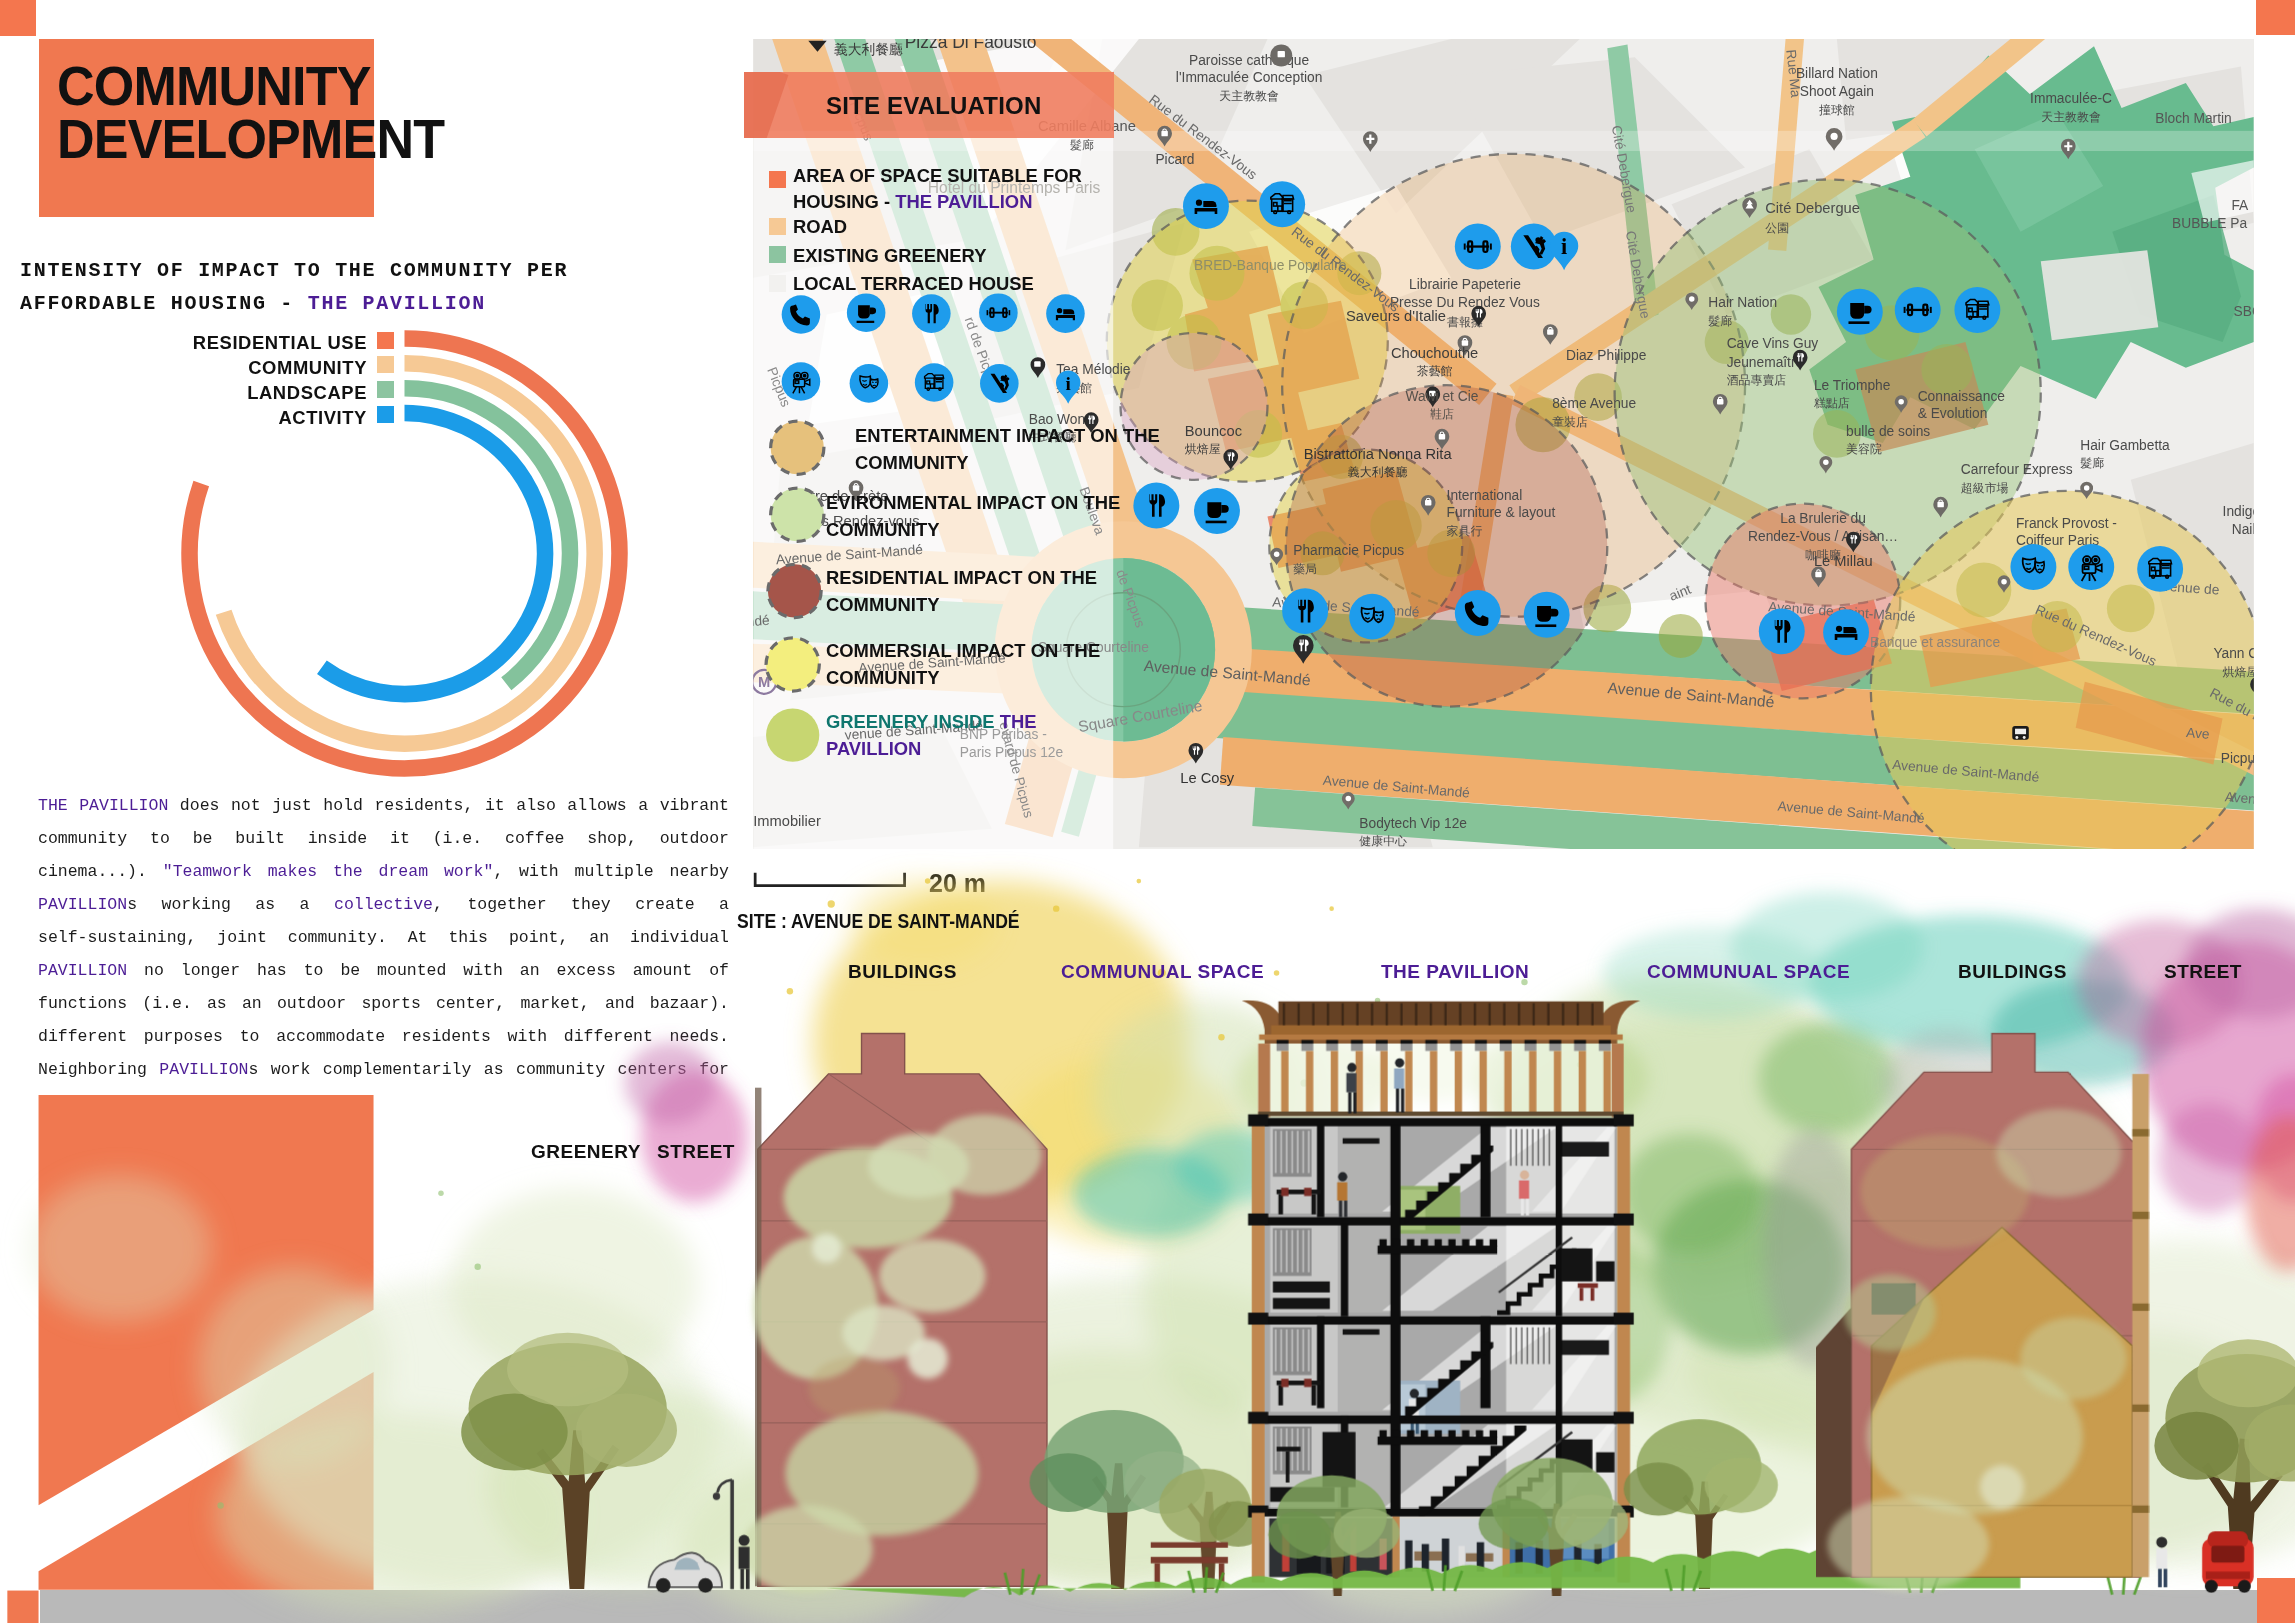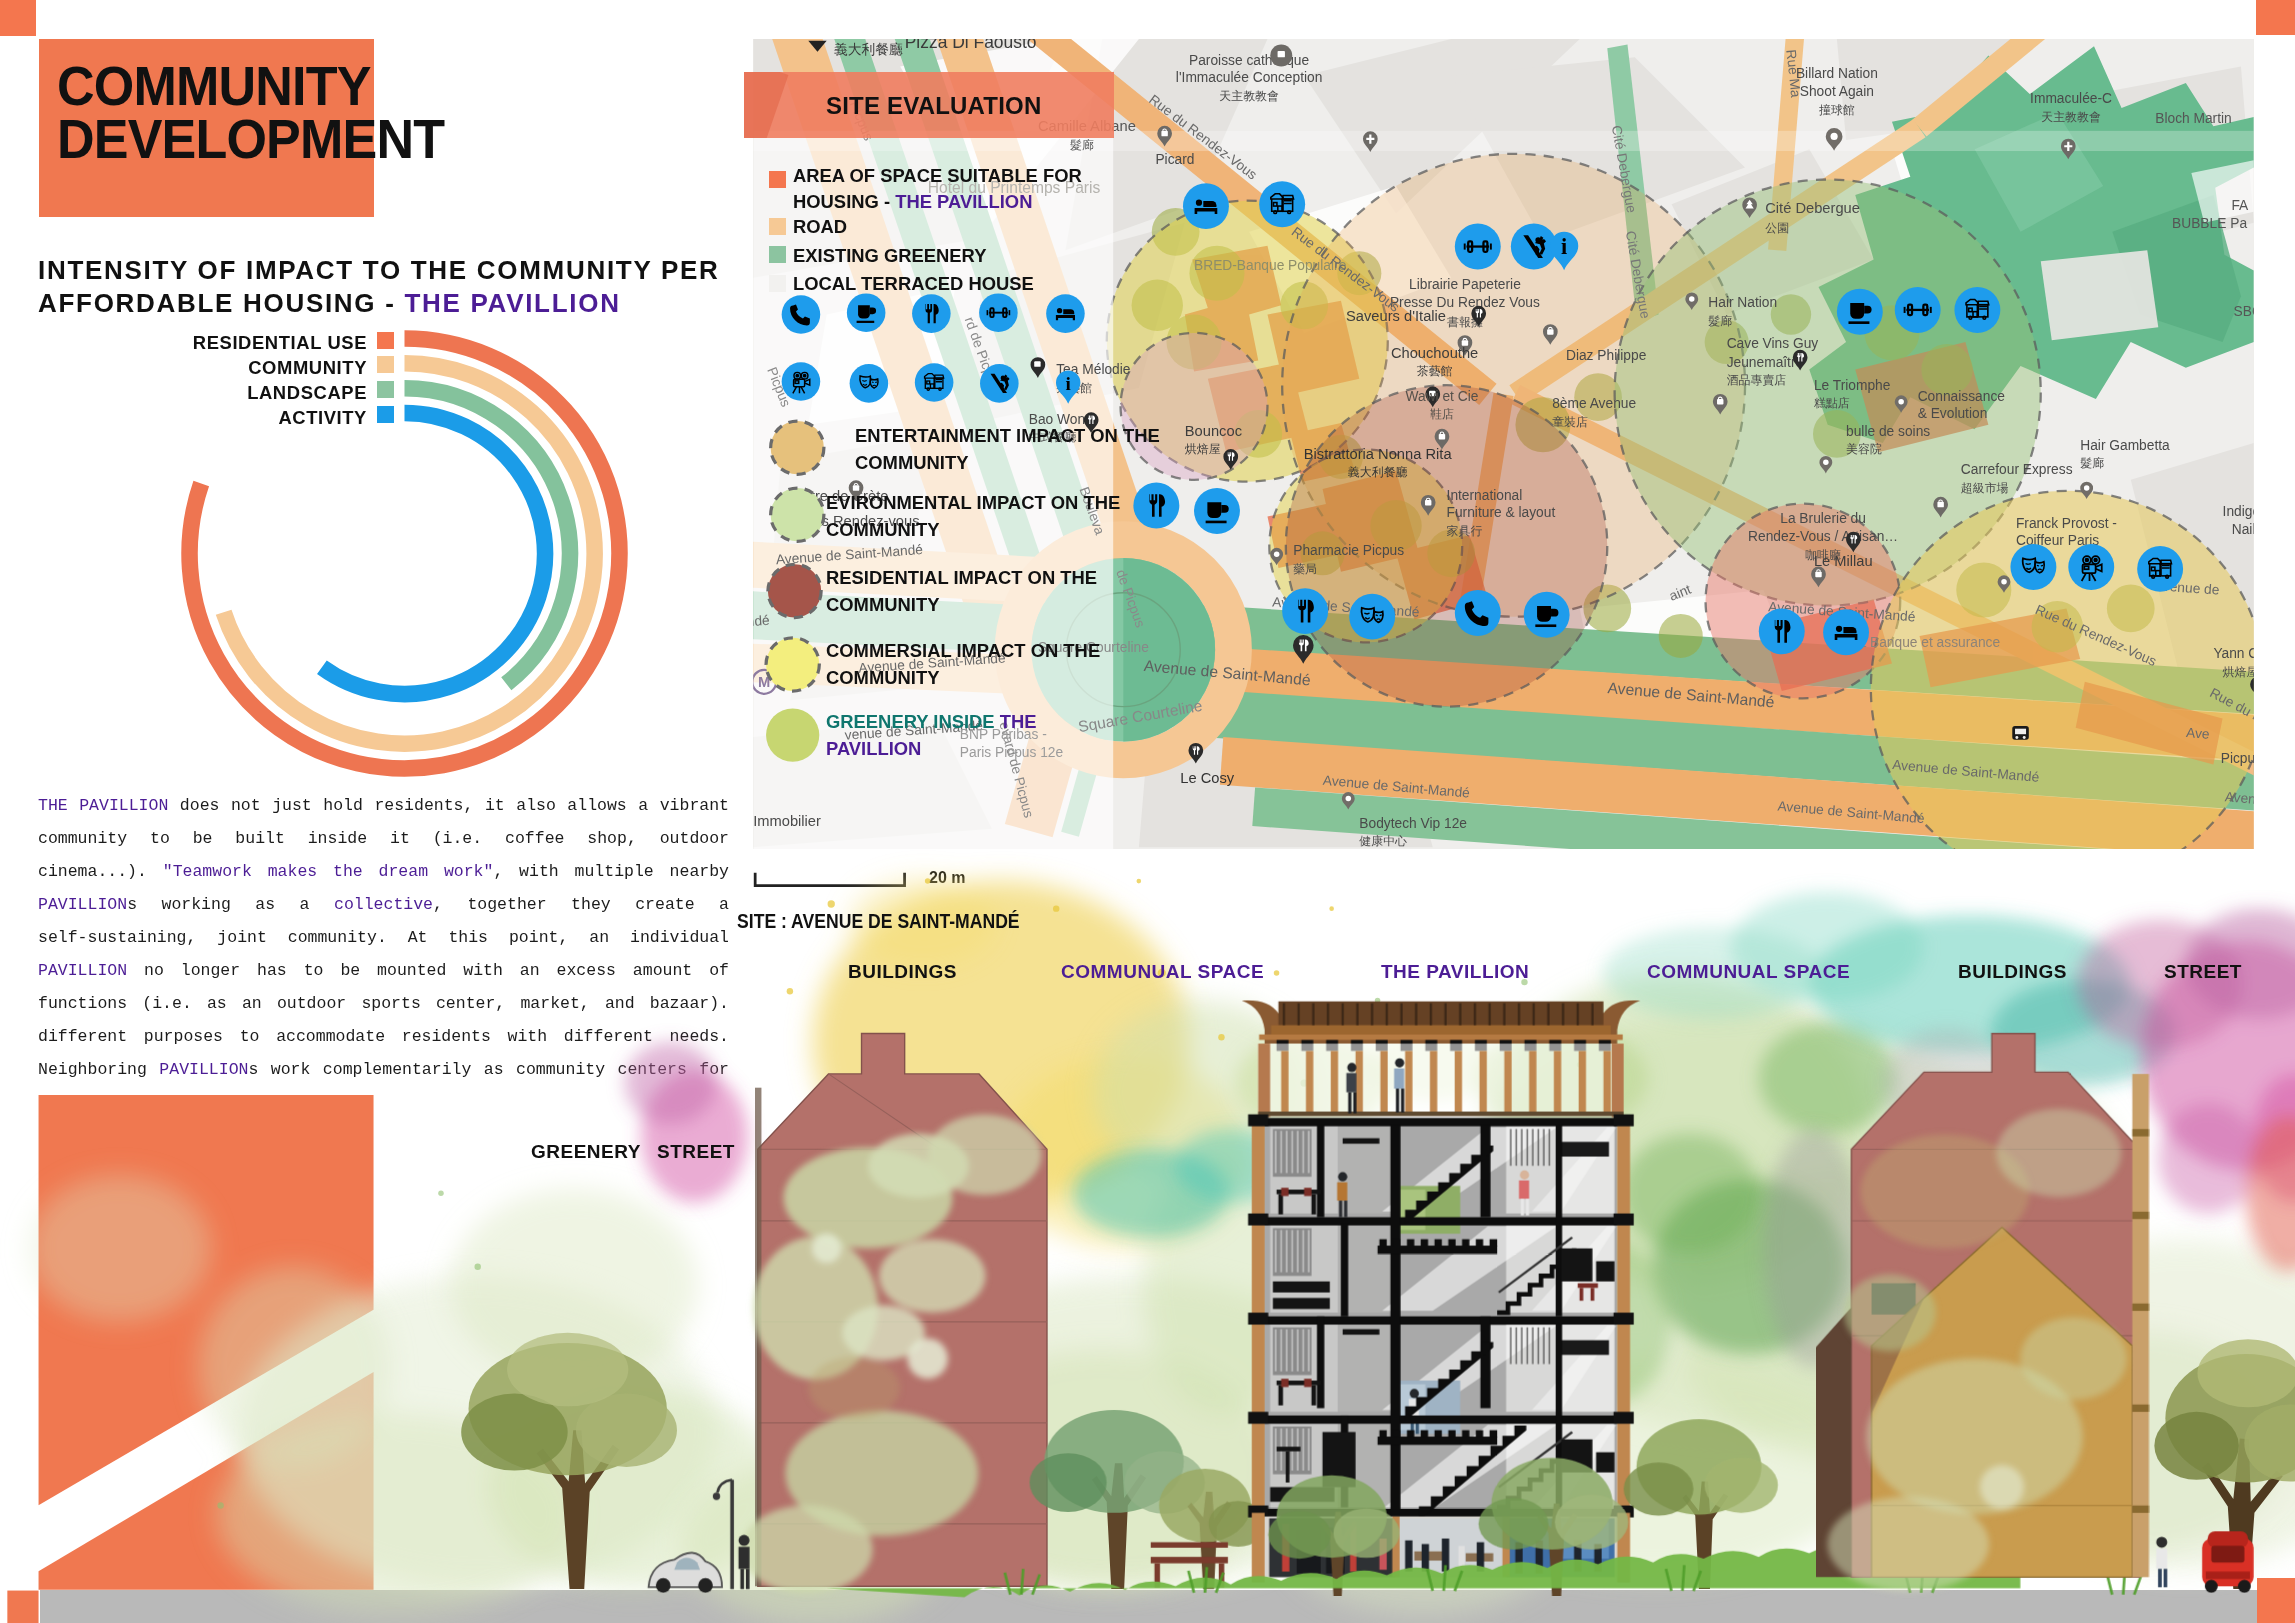--- a/index.html
+++ b/index.html
@@ -15,21 +15,21 @@
 </head>
 <body>
 <div id="board">
 
 <div class="abs" style="left:0;top:0;width:36px;height:36px;background:#f4764e;"></div>
 
 <div class="abs" style="left:39px;top:39px;width:335px;height:178px;background:#f07850;"></div>
 
 <div class="abs hd" id="title" style="left:57px;top:59px;font-size:56px;line-height:53px;letter-spacing:-0.9px;transform:scaleX(0.93);transform-origin:0 0;">COMMUNITY<br>DEVELOPMENT</div>
 
-<div class="abs hd" id="subtitle" style="left:38px;top:254px;font-size:26px;line-height:33px;letter-spacing:1.7px;">INTENSITY OF IMPACT TO THE COMMUNITY PER<br>AFFORDABLE HOUSING - <span class="or">THE PAVILLION</span></div>
+<div class="abs hd" id="subtitle" style="left:20px;top:254px;font-size:20px;line-height:33px;letter-spacing:1.7px;font-family:Liberation Mono, monospace;">INTENSITY OF IMPACT TO THE COMMUNITY PER<br>AFFORDABLE HOUSING - <span class="or">THE PAVILLION</span></div>
 
 <svg class="abs" id="donut" style="left:173px;top:322px;" width="463" height="463" viewBox="-252 -252 504 504">
   <path d="M0.00,-234.00 A234,234 0 1 1 -221.25,-76.18" fill="none" stroke="#ee7551" stroke-width="18"></path>
   <path d="M0.00,-207.00 A207,207 0 1 1 -196.87,63.97" fill="none" stroke="#f6c995" stroke-width="18"></path>
   <path d="M0.00,-180.00 A180,180 0 0 1 110.82,141.84" fill="none" stroke="#84c29c" stroke-width="18"></path>
   <path d="M0.00,-153.00 A153,153 0 1 1 -89.93,123.78" fill="none" stroke="#1b9ce8" stroke-width="18"></path>
 </svg>
 
 <div class="abs hd" style="left:0;top:330px;width:367px;text-align:right;font-size:18.4px;line-height:25px;letter-spacing:0.6px;">RESIDENTIAL USE<br>COMMUNITY<br>LANDSCAPE<br>ACTIVITY</div>
 <div class="abs" style="left:377px;top:332px;width:16.5px;height:16.5px;background:#f4764e;"></div>
@@ -597,21 +597,21 @@
 <div class="abs hd" style="left:826px;top:489px;font-size:18.4px;line-height:27px;">EVIRONMENTAL IMPACT ON THE<br>COMMUNITY</div>
 <div class="abs hd" style="left:826px;top:564px;font-size:18.4px;line-height:27px;">RESIDENTIAL IMPACT ON THE<br>COMMUNITY</div>
 <div class="abs hd" style="left:826px;top:637px;font-size:18.4px;line-height:27px;">COMMERSIAL IMPACT ON THE<br>COMMUNITY</div>
 <div class="abs hd" style="left:826px;top:708px;font-size:18.4px;line-height:27px;"><span style="color:#0f766e">GREENERY INSIDE </span><span class="or">THE<br>PAVILLION</span></div>
 
 <div class="abs" style="left:2256px;top:0;width:39px;height:35px;background:#f4764e;"></div>
 
 <svg class="abs" style="left:753px;top:871px;" width="239" height="22" viewBox="0 0 260 24">
   <path d="M2,2 L2,16 L165,16 L165,2" fill="none" stroke="#222" stroke-width="3"></path>
 </svg>
-<div class="abs hd" style="left:929px;top:869px;font-size:16px;">20 m</div>
+<div class="abs hd" style="left:929px;top:869px;font-size:25px;">20 m</div>
 
 <div class="abs hd" style="z-index:20;left:737px;top:910px;font-size:20px;letter-spacing:0px;transform:scaleX(0.88);transform-origin:0 0;">SITE : AVENUE DE SAINT-MANDÉ</div>
 
 <div class="abs hd" style="z-index:20;left:848px;top:961px;font-size:19px;letter-spacing:0.5px;">BUILDINGS</div>
 <div class="abs hd or" style="z-index:20;left:1061px;top:961px;font-size:19px;letter-spacing:0.5px;">COMMUNUAL SPACE</div>
 <div class="abs hd or" style="z-index:20;left:1381px;top:961px;font-size:19px;letter-spacing:0.5px;">THE PAVILLION</div>
 <div class="abs hd or" style="z-index:20;left:1647px;top:961px;font-size:19px;letter-spacing:0.5px;">COMMUNUAL SPACE</div>
 <div class="abs hd" style="z-index:20;left:1958px;top:961px;font-size:19px;letter-spacing:0.5px;">BUILDINGS</div>
 <div class="abs hd" style="z-index:20;left:2164px;top:961px;font-size:19px;letter-spacing:0.5px;">STREET</div>
 

